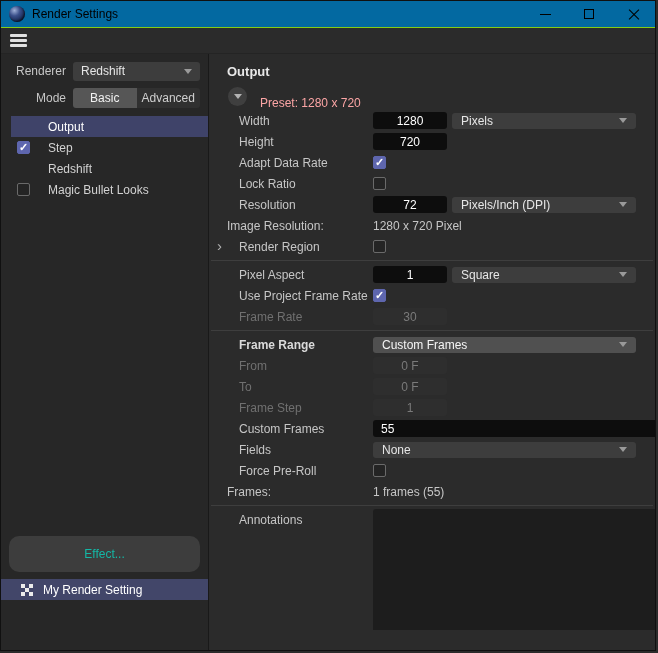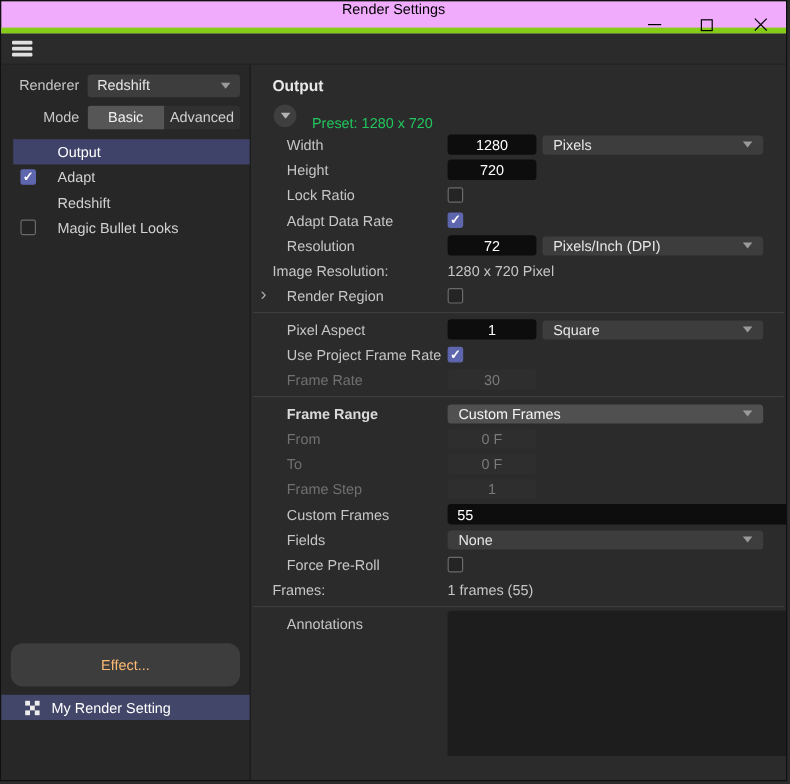--- a/index.html
+++ b/index.html
@@ -1,20 +1,20 @@
 <!DOCTYPE html>
 <html><head>
 <meta charset="utf-8">
 <style>
   * { margin:0; padding:0; box-sizing:border-box; }
   html,body { width:658px; height:653px; background:#2b2b2b; font-family:"Liberation Sans",sans-serif; }
   .window { width:656px; height:651px; margin:0; border:1px solid #101010; background:#2b2b2b; position:relative; overflow:hidden; }
 
   
-  .titlebar { height:27px; background:#f0abfc; border-bottom:5px solid #84cc16; display:flex; align-items:center;flex-direction:column; }
+  .titlebar { height:27px; background:#0369a1; border-bottom:1px solid #84cc16; display:flex; align-items:center; }
   .app-icon { width:16px; height:16px; border-radius:50%; margin:0 7px 0 8px;
     background:radial-gradient(circle at 34% 28%, #9fb0d8 0%, #3a4f8a 35%, #1a2a55 70%, #0a1230 100%);
     box-shadow:inset -1px -1px 2px rgba(0,0,0,.6); }
   .wtitle { font-size:12px; color:#000; }
   .win-controls { margin-left:auto; display:flex; height:100%; }
   .win-btn { width:44px; height:100%; display:flex; align-items:center; justify-content:center; cursor:pointer; }
   .glyph-min { width:11px; height:0; border-top:1px solid #000; display:block; }
   .glyph-max { width:10px; height:10px; border:1px solid #000; display:block; }
   .glyph-close { width:11px; height:11px; position:relative; display:block; }
   .glyph-close::before, .glyph-close::after { content:""; position:absolute; left:-1px; top:5px; width:14px; height:1px; background:#000; }
@@ -44,32 +44,32 @@
   .side-list { margin-top:8px; }
   .list-item { height:21px; margin-left:10px; display:flex; align-items:center; padding-left:6px; font-size:12px; color:#d2d2d2; cursor:pointer; }
   .list-item.selected { background:#3f4369; color:#ffffff; }
   .cb { width:13px; height:13px; background:#242424; border:1px solid #6a6a6a; border-radius:2px; flex:none; cursor:pointer; position:relative; }
   .cb.checked { background:#5e66ae; border-color:#5e66ae; }
   .cb.checked::after { content:"✓"; position:absolute; left:1px; top:-1px; font-size:11px; color:#fff; font-weight:bold; }
   .list-item .cb { margin-right:18px; }
   .cb-spacer { width:13px; margin-right:18px; flex:none; }
 
   .side-spacer { flex:1; }
-  .effect-btn { margin:0 8px 7px 8px; height:36px; border-radius:10px; background:#3d3d3d; color:#fdba74; font-size:12px; display:flex; align-items:center; justify-content:center; cursor:pointer; }
+  .effect-btn { margin:0 8px 7px 8px; height:36px; border-radius:10px; background:#3d3d3d; color:#14b8a6; font-size:12px; display:flex; align-items:center; justify-content:center; cursor:pointer; }
   .active-setting { height:21px; background:#424669; display:flex; align-items:center; padding-left:20px; font-size:12px; color:#ffffff; cursor:pointer; margin-bottom:50px; }
   .checker-icon { width:12px; height:12px; position:relative; margin-right:10px; flex:none; }
   .checker-icon i { position:absolute; left:0; top:0; width:4px; height:4px; background:#ececec;
     box-shadow:8px 0 #ececec, 4px 4px #ececec, 0 8px #ececec, 8px 8px #ececec; }
 
   
   .section-title { margin:10px 0 0 18px; font-size:13px; font-weight:bold; color:#e8e8e8; height:16px; }
   .preset-row { margin-top:6px; padding-left:19px; height:20px; display:flex; align-items:center; }
   .preset-btn { width:19px; height:19px; border-radius:50%; background:#3f3f3f; display:flex; align-items:center; justify-content:center; cursor:pointer; }
   .preset-btn .tri { width:0; height:0; border-left:4px solid transparent; border-right:4px solid transparent; border-top:5px solid #b3b3b3; }
-  .preset-label { margin-left:13px; font-size:12px; color:#22c55e;margin-top:13px; }
+  .preset-label { margin-left:13px; font-size:12px; color:#fca5a5;margin-top:13px; }
 
   .rows { margin-top:4px; }
   .row { height:21px; display:flex; align-items:center; position:relative; }
   .lbl { width:164px; padding-left:30px; font-size:12px; color:#c6c6c6; white-space:nowrap; flex:none; }
   .lbl.flush { padding-left:18px; }
   .lbl.dim { color:#707070; }
   .lbl.bold { font-weight:bold; color:#dadada; }
   .numin { width:74px; height:17px; background:#0d0d0d; border:none; border-radius:3px; color:#ffffff; font-size:12px; text-align:center; font-family:"Liberation Sans",sans-serif; flex:none; }
   .numin.disabled { background:#2e2e2e; color:#7a7a7a; }
   .textin { width:312px; height:17px; background:#0d0d0d; border:none; border-radius:3px; color:#ffffff; font-size:12px; text-align:left; padding:0 8px; font-family:"Liberation Sans",sans-serif; flex:none; }
@@ -132,21 +132,21 @@
         </div>
       </div>
 
       <div class="side-list">
         <div class="list-item selected">
           <span class="cb-spacer"></span>
           <span>Output</span>
         </div>
         <div class="list-item">
           <span class="cb checked"></span>
-          <span>Adapt</span>
+          <span>Step</span>
         </div>
         <div class="list-item">
           <span class="cb-spacer"></span>
           <span>Redshift</span>
         </div>
         <div class="list-item">
           <span class="cb"></span>
           <span>Magic Bullet Looks</span>
         </div>
       </div>
@@ -184,27 +184,27 @@
             <span class="dd-arrow"></span>
           </div>
         </div>
 
         <div class="row">
           <span class="lbl">Height</span>
           <input class="numin" readonly="" value="720" style="">
         </div>
 
         <div class="row">
+          <span class="lbl">Adapt Data Rate</span>
+          <span class="cb checked"></span>
+        </div>
+
+        <div class="row">
           <span class="lbl">Lock Ratio</span>
           <span class="cb"></span>
-        </div>
-
-        <div class="row">
-          <span class="lbl">Adapt Data Rate</span>
-          <span class="cb checked"></span>
         </div>
 
         <div class="row">
           <span class="lbl">Resolution</span>
           <input class="numin" readonly="" value="72" style="">
           <div class="dd">
             <span>Pixels/Inch (DPI)</span>
             <span class="dd-arrow"></span>
           </div>
         </div>

